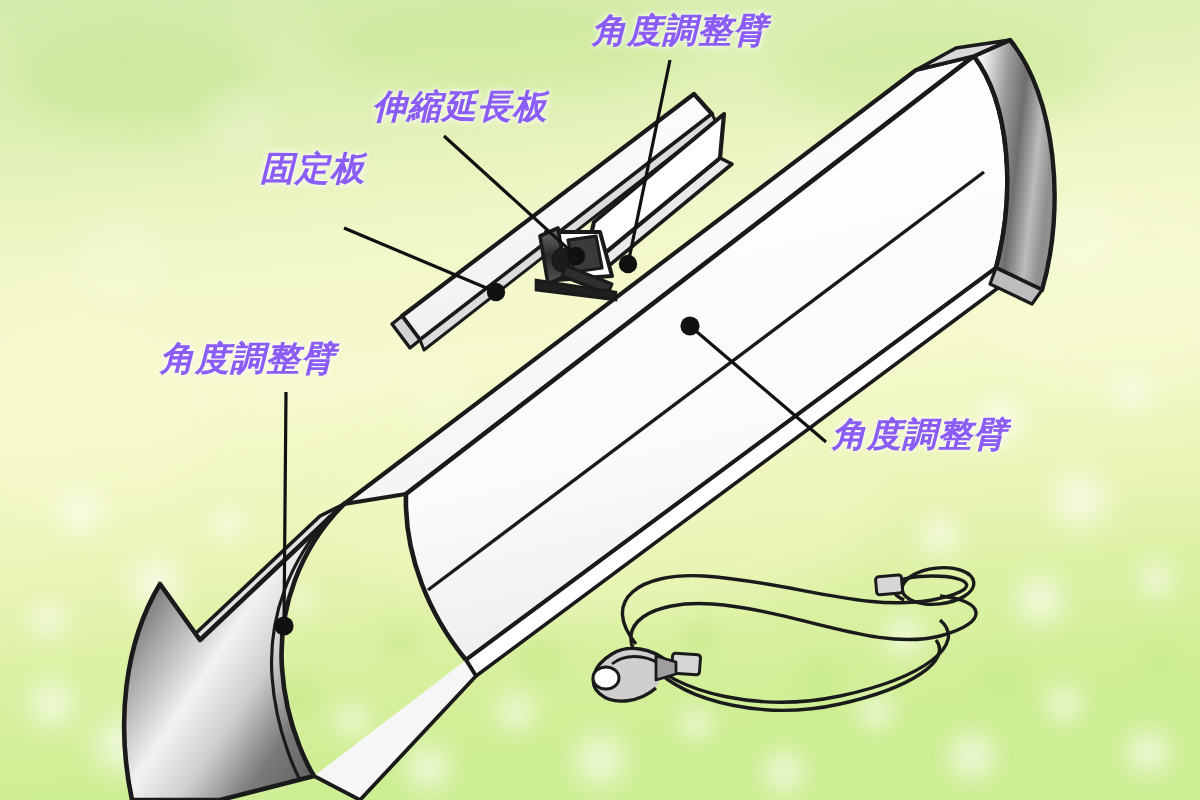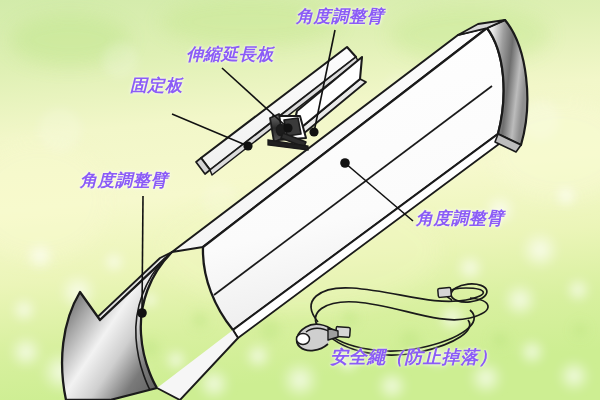--- a/index.html
+++ b/index.html
@@ -296,15 +296,14 @@
   <div class="lbl" id="lbl-angle-arm">角度調整臂</div>
 
   <div class="lbl" id="lbl-hinge">伸縮延長板</div>
 
   <div class="lbl" id="lbl-fixed-plate">固定板</div>
 
   <div class="lbl" id="lbl-ext-panel">角度調整臂</div>
 
   <div class="lbl" id="lbl-main-body">角度調整臂</div>
 
-  <div class="lbl" id="lbl-safety-rope">安全繩（防止掉落）</div>
 
 </div>
 
 </body></html>

